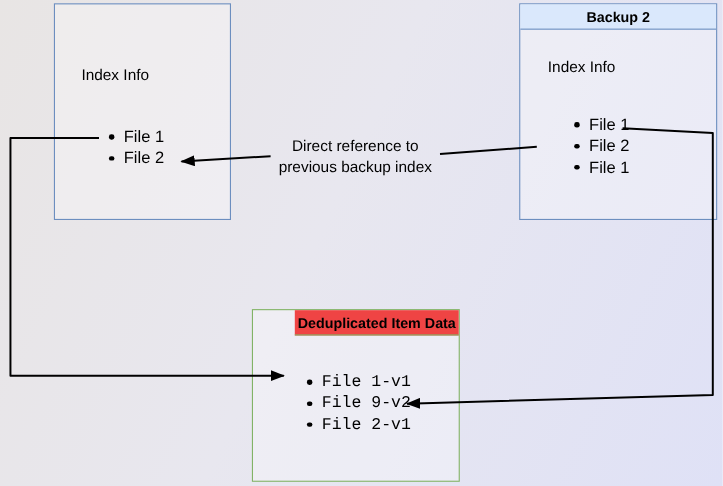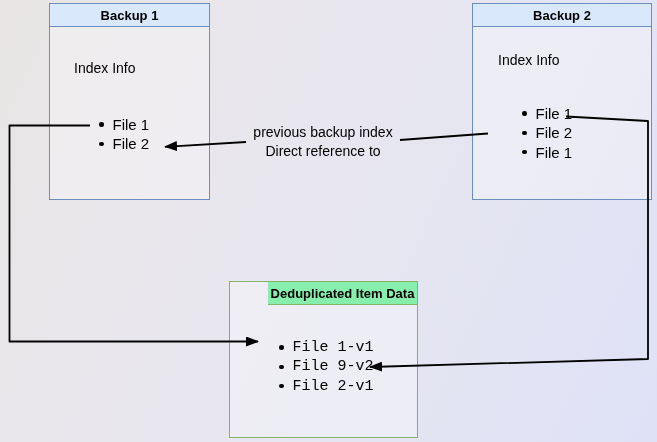--- a/index.html
+++ b/index.html
@@ -15,21 +15,21 @@
     position:absolute;z-index:2;box-sizing:border-box;
     border:1.5px solid;background:rgba(255,255,255,0.3);
   }
   .box.blue{border-color:#6c8ebf;}
   .box.green{border-color:#82b366;}
   .box-header{
     height:22px;display:flex;align-items:center;justify-content:center;
     font-size:13px;font-weight:bold;color:#000;
   }
   .box.blue .box-header{background:#dae8fc;border-bottom:1.5px solid #6c8ebf;}
-  .box.green .box-header{background:#86efac;border-bottom:1.5px solid #82b366;margin-left:38px;}
+  .box.green .box-header{background:#ef4444;border-bottom:1.5px solid #82b366;margin-left:38px;}
   .subtitle{
     position:absolute;font-size:14px;line-height:18px;color:#000;white-space:nowrap;
   }
   .items{position:absolute;}
   .li{display:flex;align-items:center;height:19.3px;gap:9px;}
   .bullet{
     width:4.5px;height:4.5px;border-radius:50%;background:#000;flex:0 0 auto;
   }
   .li-label{font-size:15px;color:#000;white-space:nowrap;}
   .edge-label{
@@ -45,21 +45,20 @@
   .backup1 .items{left:49px;top:111px;}
   .backup2 .items{left:49px;top:100px;}
   .dedup .items{left:49px;top:56px;font-family:Liberation Mono, monospace;}
 </style>
 </head>
 <body>
 
 <div class="canvas">
 
   <div class="box blue backup1">
-    <div class="box-header">Backup 1</div>
     <div class="subtitle">Index Info</div>
     <div class="items">
       <div class="li">
         <span class="bullet"></span>
         <span class="li-label">File 1</span>
       </div>
       <div class="li">
         <span class="bullet"></span>
         <span class="li-label">File 2</span>
       </div>
@@ -97,22 +96,22 @@
         <span class="li-label">File 9-v2</span>
       </div>
       <div class="li">
         <span class="bullet"></span>
         <span class="li-label">File 2-v1</span>
       </div>
     </div>
   </div>
 
   <div class="edge-label">
+    <div>Direct reference to</div>
     <div>previous backup index</div>
-    <div>Direct reference to</div>
   </div>
 
   <svg class="arrows" width="657" height="442" viewBox="0 0 657 442">
     <defs>
       <marker id="arrowhead" viewBox="0 0 13 10" markerWidth="13" markerHeight="10" refX="12" refY="5" orient="auto" markerUnits="userSpaceOnUse">
         <path d="M0,0 L13,5 L0,10 Z" fill="#000000"></path>
       </marker>
     </defs>
     <path d="M 90 125.5 L 9.5 125.5 L 9.5 341.5 L 258 341.5" fill="none" stroke="#000000" stroke-width="1.8" stroke-linejoin="round" marker-end="url(#arrowhead)"></path>
     <path d="M 566 116.5 L 648 121 L 648 359 L 370 367" fill="none" stroke="#000000" stroke-width="1.8" stroke-linejoin="round" marker-end="url(#arrowhead)"></path>

